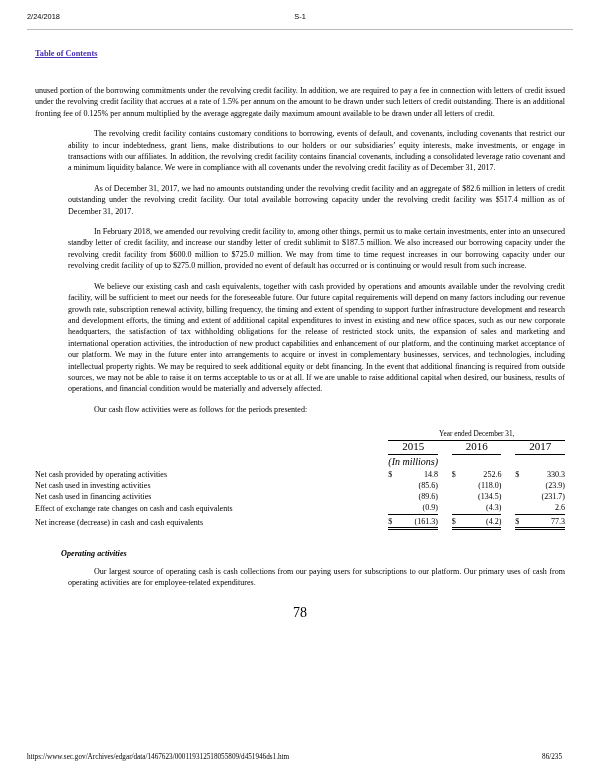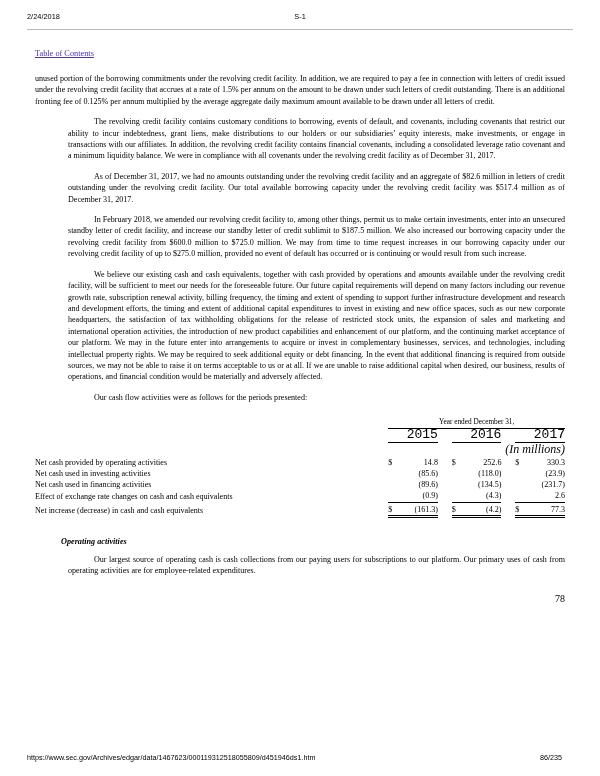--- a/index.html
+++ b/index.html
@@ -55,21 +55,21 @@
     background: #b9b9b9;
   }
 
   
   .print-footer {
     position: absolute;
     bottom: 9px;
     left: 0;
     width: 600px;
     height: 14px;
-    font-family: Liberation Sans, sans-serif;
+    font-family: Liberation Serif, serif;
     font-size: 7.2px;
     color: #000;
   }
   .print-footer .pf-url {
     position: absolute;
     left: 27px;
     top: 0;
     white-space: nowrap;
   }
   .print-footer .pf-count {
@@ -84,24 +84,24 @@
     position: absolute;
     top: 42px;
     left: 35px;
     width: 530px;
   }
 
   .toc-link {
     display: inline-block;
     font-family: "Liberation Serif", "DejaVu Serif", serif;
     font-size: 8.3px;
-    font-weight: normal;
+    font-weight: bold;
     color: #4a2fb5;
     text-decoration: underline;
-    margin-bottom: 15px;
+    margin-bottom: 27px;
     cursor: pointer;
   }
 
   p.para {
     margin: 0 0 9px 0;
     font-size: 8.05px;
     line-height: 11.4px;
     text-align: justify;
     text-indent: 0;
     color: #000;
@@ -141,49 +141,48 @@
 
   
   .hdr-group {
     text-align: center;
     font-weight: bold;
     font-size: 7.3px;
     padding-bottom: 1px !important;
     border-bottom: 1px solid #000;
   }
   .hdr-year {
-    text-align: right;
+    text-align: center;
     font-weight: bold;
-    font-size: 13px;
+    font-size: 11px;
     border-bottom: 1px solid #000;
     padding-bottom: 1px !important;
-    font-family: Liberation Mono, monospace;
   }
   .hdr-units {
-    text-align: right;
+    text-align: left;
     font-style: italic;
-    font-size: 12px;
+    font-size: 10px;
     padding-top: 1px !important;
     padding-bottom: 2px !important;
     margin-top: 16px;
   }
   .dbl-rule td.ruled2 {
     border-top: 1px solid #000;
     border-bottom: 3px double #000;
   }
   .num { text-align: right; white-space: nowrap; }
   .sym { text-align: left; white-space: nowrap; }
 
   .total-row td { padding-top: 1px !important; }
 
   
   .page-num {
     margin-top: 16px;
-    text-align: right;
-    font-size: 10px;
+    text-align: center;
+    font-size: 14px;
   }
 </style>
 </head>
 <body>
 
 <div class="page">
 
   <div class="print-header">
     <span class="ph-date">2/24/2018</span>
     <span class="ph-title">S-1</span>

